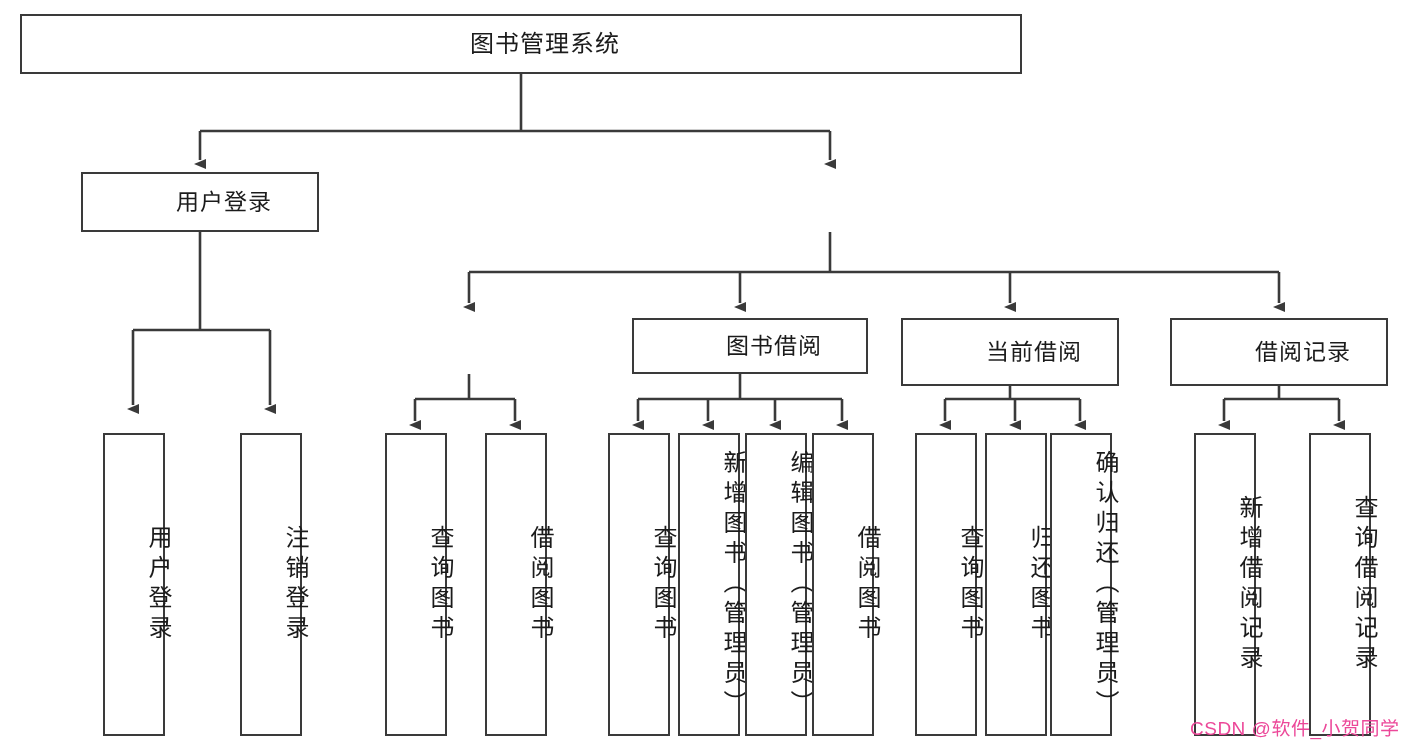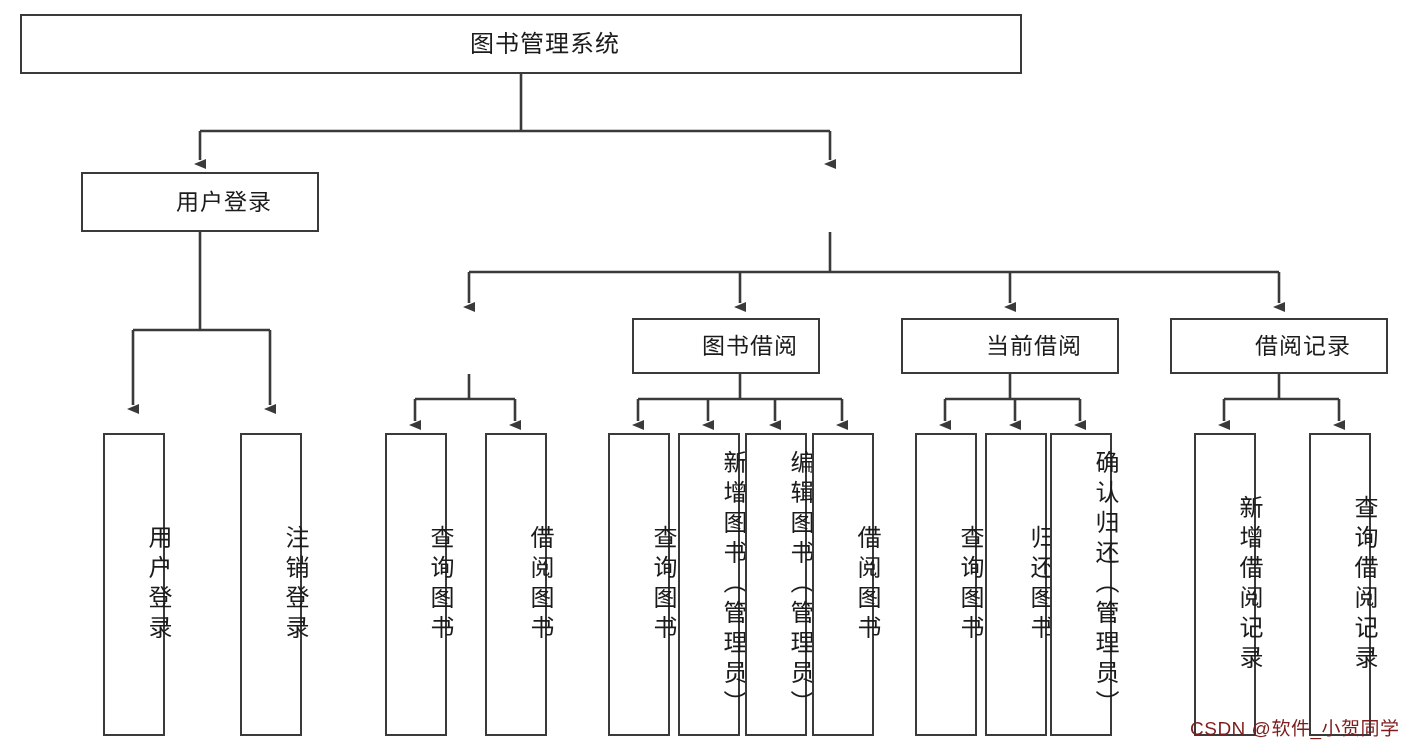--- a/index.html
+++ b/index.html
@@ -59,21 +59,21 @@
   .node.vert .node-label {
     writing-mode: vertical-rl;
     text-orientation: upright;
     font-size: 24px;
     line-height: 1.0;
     letter-spacing: 6px;
     text-align: center;
   }
   .watermark {
     position: absolute;
-    color: #7f1d1d;
+    color: #ec4899;
     font-size: 19px;
     letter-spacing: 0.5px;
     white-space: nowrap;
     user-select: none;
   }
 </style>
 </head>
 <body>
 
 <div id="canvas">
@@ -131,29 +131,29 @@
   <div class="node horiz root" style="left:20px; top:14px; width:1002px; height:60px;">
     <span class="node-label">图书管理系统</span>
   </div>
 
   <div class="node horiz" style="left:81px; top:172px; width:238px; height:60px;">
     <span class="node-label">用户登录</span>
   </div>
 
 
 
-  <div class="node horiz" style="left:632px; top:318px; width:188px; height:56px;">
+  <div class="node horiz" style="left:632px; top:318px; width:236px; height:56px;">
     <span class="node-label">图书借阅</span>
   </div>
 
-  <div class="node horiz" style="left:901px; top:318px; width:218px; height:56px;">
+  <div class="node horiz" style="left:901px; top:318px; width:218px; height:68px;">
     <span class="node-label">当前借阅</span>
   </div>
 
-  <div class="node horiz" style="left:1170px; top:318px; width:218px; height:56px;">
+  <div class="node horiz" style="left:1170px; top:318px; width:218px; height:68px;">
     <span class="node-label">借阅记录</span>
   </div>
 
   <div class="node vert" style="left:103px; top:433px; width:62px; height:303px;">
     <span class="node-label">用户登录</span>
   </div>
 
   <div class="node vert" style="left:240px; top:433px; width:62px; height:303px;">
     <span class="node-label">注销登录</span>
   </div>

